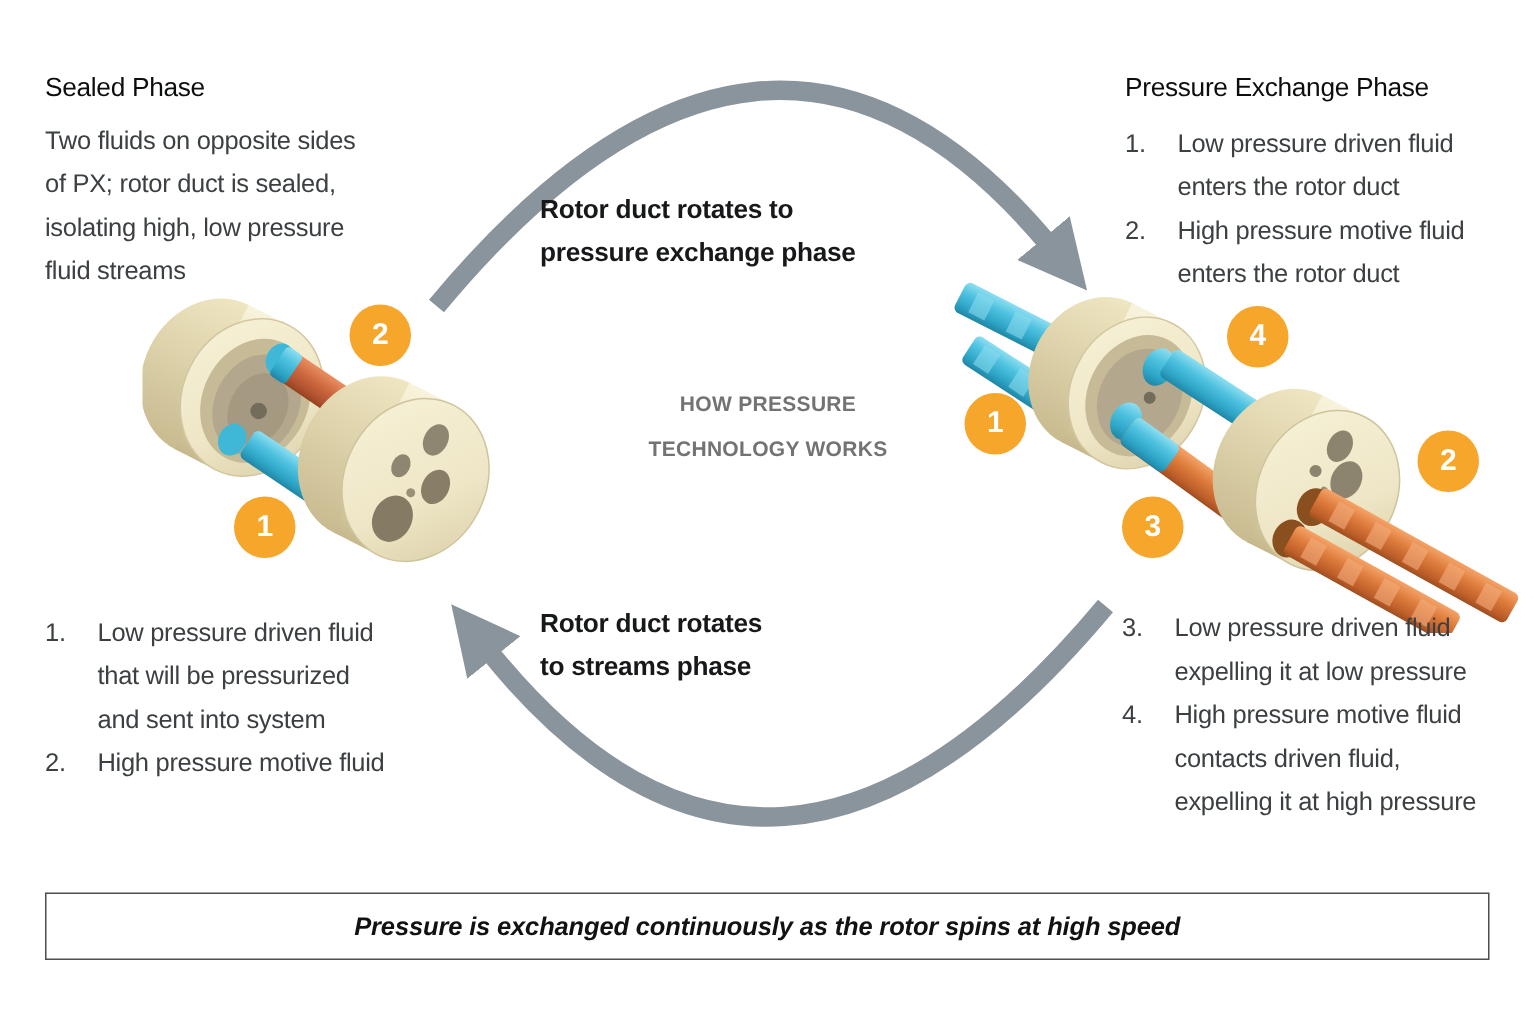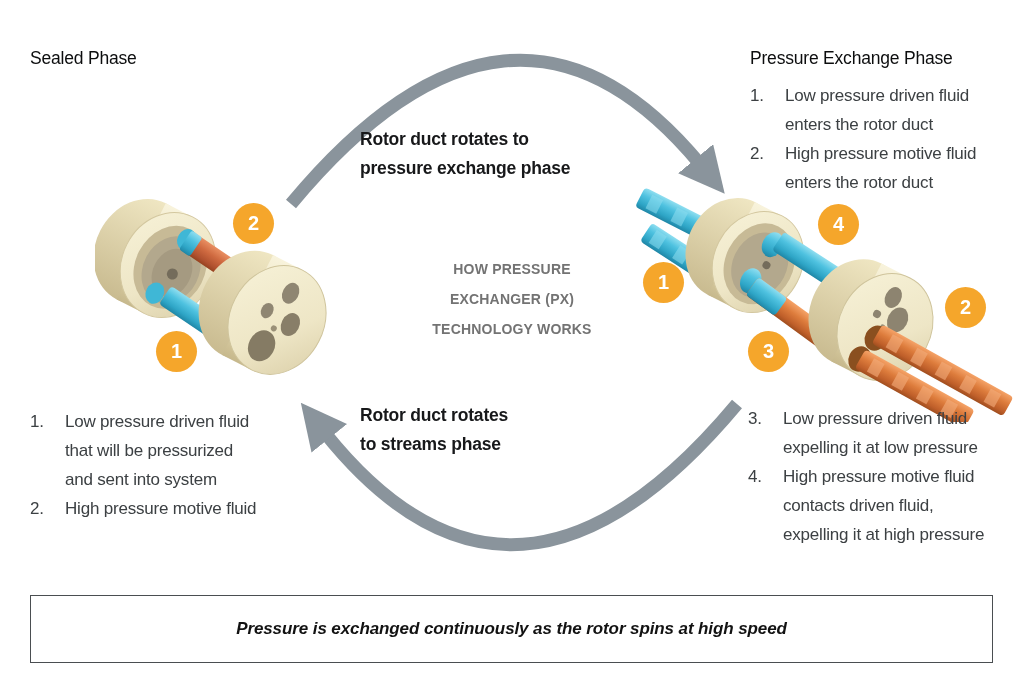--- a/index.html
+++ b/index.html
@@ -14,21 +14,21 @@
   .num{width:35px;flex-shrink:0;}
   .center-label{font-size:17.5px;font-weight:700;color:#17181a;line-height:29px;text-align:left;letter-spacing:-0.2px;}
   .center-title{font-size:14px;font-weight:700;color:#737373;line-height:30px;text-align:center;letter-spacing:0.2px;}
   .badge{
     position:absolute;z-index:4;width:41px;height:41px;border-radius:50%;
     background:#F5A62B;color:#ffffff;font-size:20px;font-weight:700;
     display:flex;align-items:center;justify-content:center;
   }
   svg.layer{position:absolute;}
   #footer-box{
-    position:absolute;left:30px;top:595px;width:963px;height:68px;z-index:3;
+    position:absolute;left:30px;top:595px;width:963px;height:45px;z-index:3;
     border:1.5px solid #4a4e51;box-sizing:border-box;background:#ffffff;
     display:flex;align-items:center;justify-content:center;
   }
   #footer-box .caption{font-size:17px;font-weight:700;font-style:italic;color:#121212;letter-spacing:-0.1px;}
 </style>
 </head>
 <body>
 
 <div id="stage">
 
@@ -195,20 +195,26 @@
   </svg>
 
   <div class="badge" style="left: 233px; top: 203px; background: rgb(245, 166, 43);">2</div>
   <div class="badge" style="left: 156px; top: 331px; background: rgb(245, 166, 43);">1</div>
   <div class="badge" style="left: 643px; top: 262px; background: rgb(245, 166, 43);">1</div>
   <div class="badge" style="left: 818px; top: 204px; background: rgb(245, 166, 43);">4</div>
   <div class="badge" style="left: 748px; top: 331px; background: rgb(245, 166, 43);">3</div>
   <div class="badge" style="left: 945px; top: 287px; background: rgb(245, 166, 43);">2</div>
 
   <div class="txt h" style="left:30px;top:48px">Sealed Phase</div>
+  <div class="txt body" style="left:30px;top:79px">
+    <div>Two fluids on opposite sides</div>
+    <div>of PX; rotor duct is sealed,</div>
+    <div>isolating high, low pressure</div>
+    <div>fluid streams</div>
+  </div>
 
   <div class="txt body" style="left:30px;top:407px">
     <div class="li">
       <div class="num">1.</div>
       <div>
         <div>Low pressure driven fluid</div>
         <div>that will be pressurized</div>
         <div>and sent into system</div>
       </div>
     </div>
@@ -257,21 +263,20 @@
     </div>
   </div>
 
   <div class="txt center-label" style="left:360px;top:125px;width:304px">
     <div>Rotor duct rotates to</div>
     <div>pressure exchange phase</div>
   </div>
 
   <div class="txt center-title" style="left:360px;top:254px;width:304px">
     <div>HOW PRESSURE</div>
-    <div>EXCHANGER (PX)</div>
     <div>TECHNOLOGY WORKS</div>
   </div>
 
   <div class="txt center-label" style="left:360px;top:401px;width:304px">
     <div>Rotor duct rotates</div>
     <div>to streams phase</div>
   </div>
 
   <div id="footer-box">
     <span class="caption">Pressure is exchanged continuously as the rotor spins at high speed</span>

